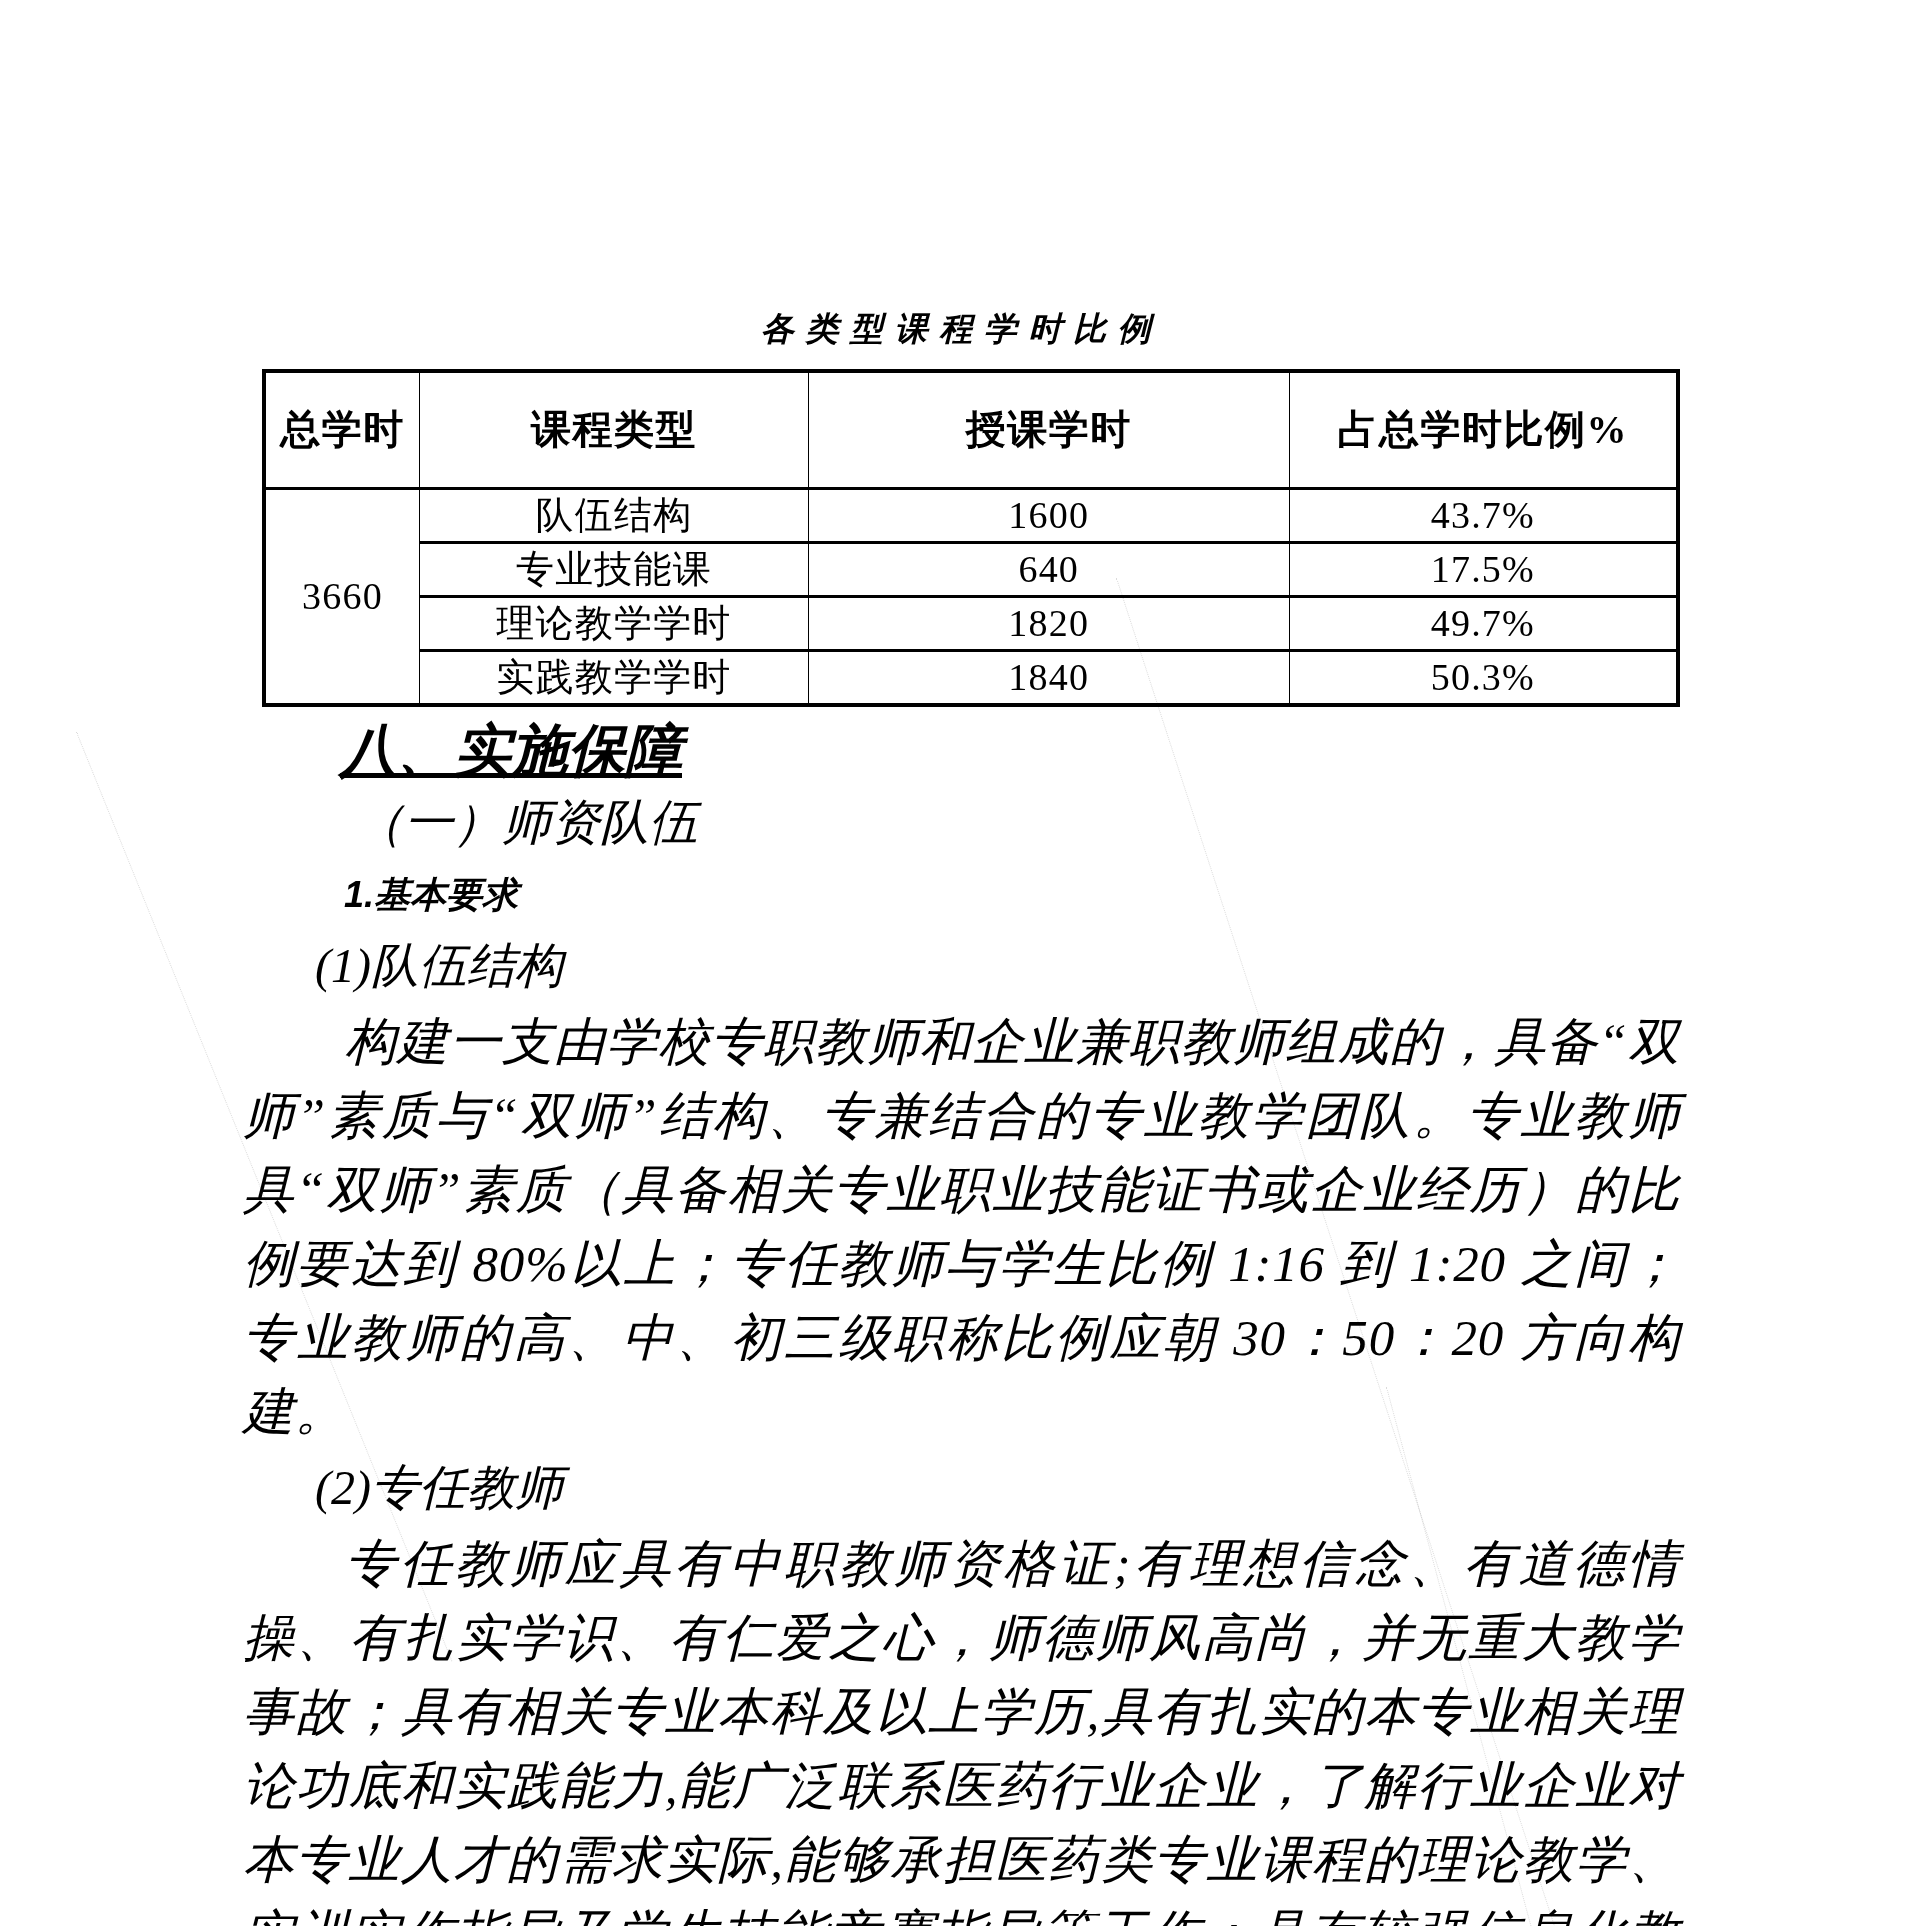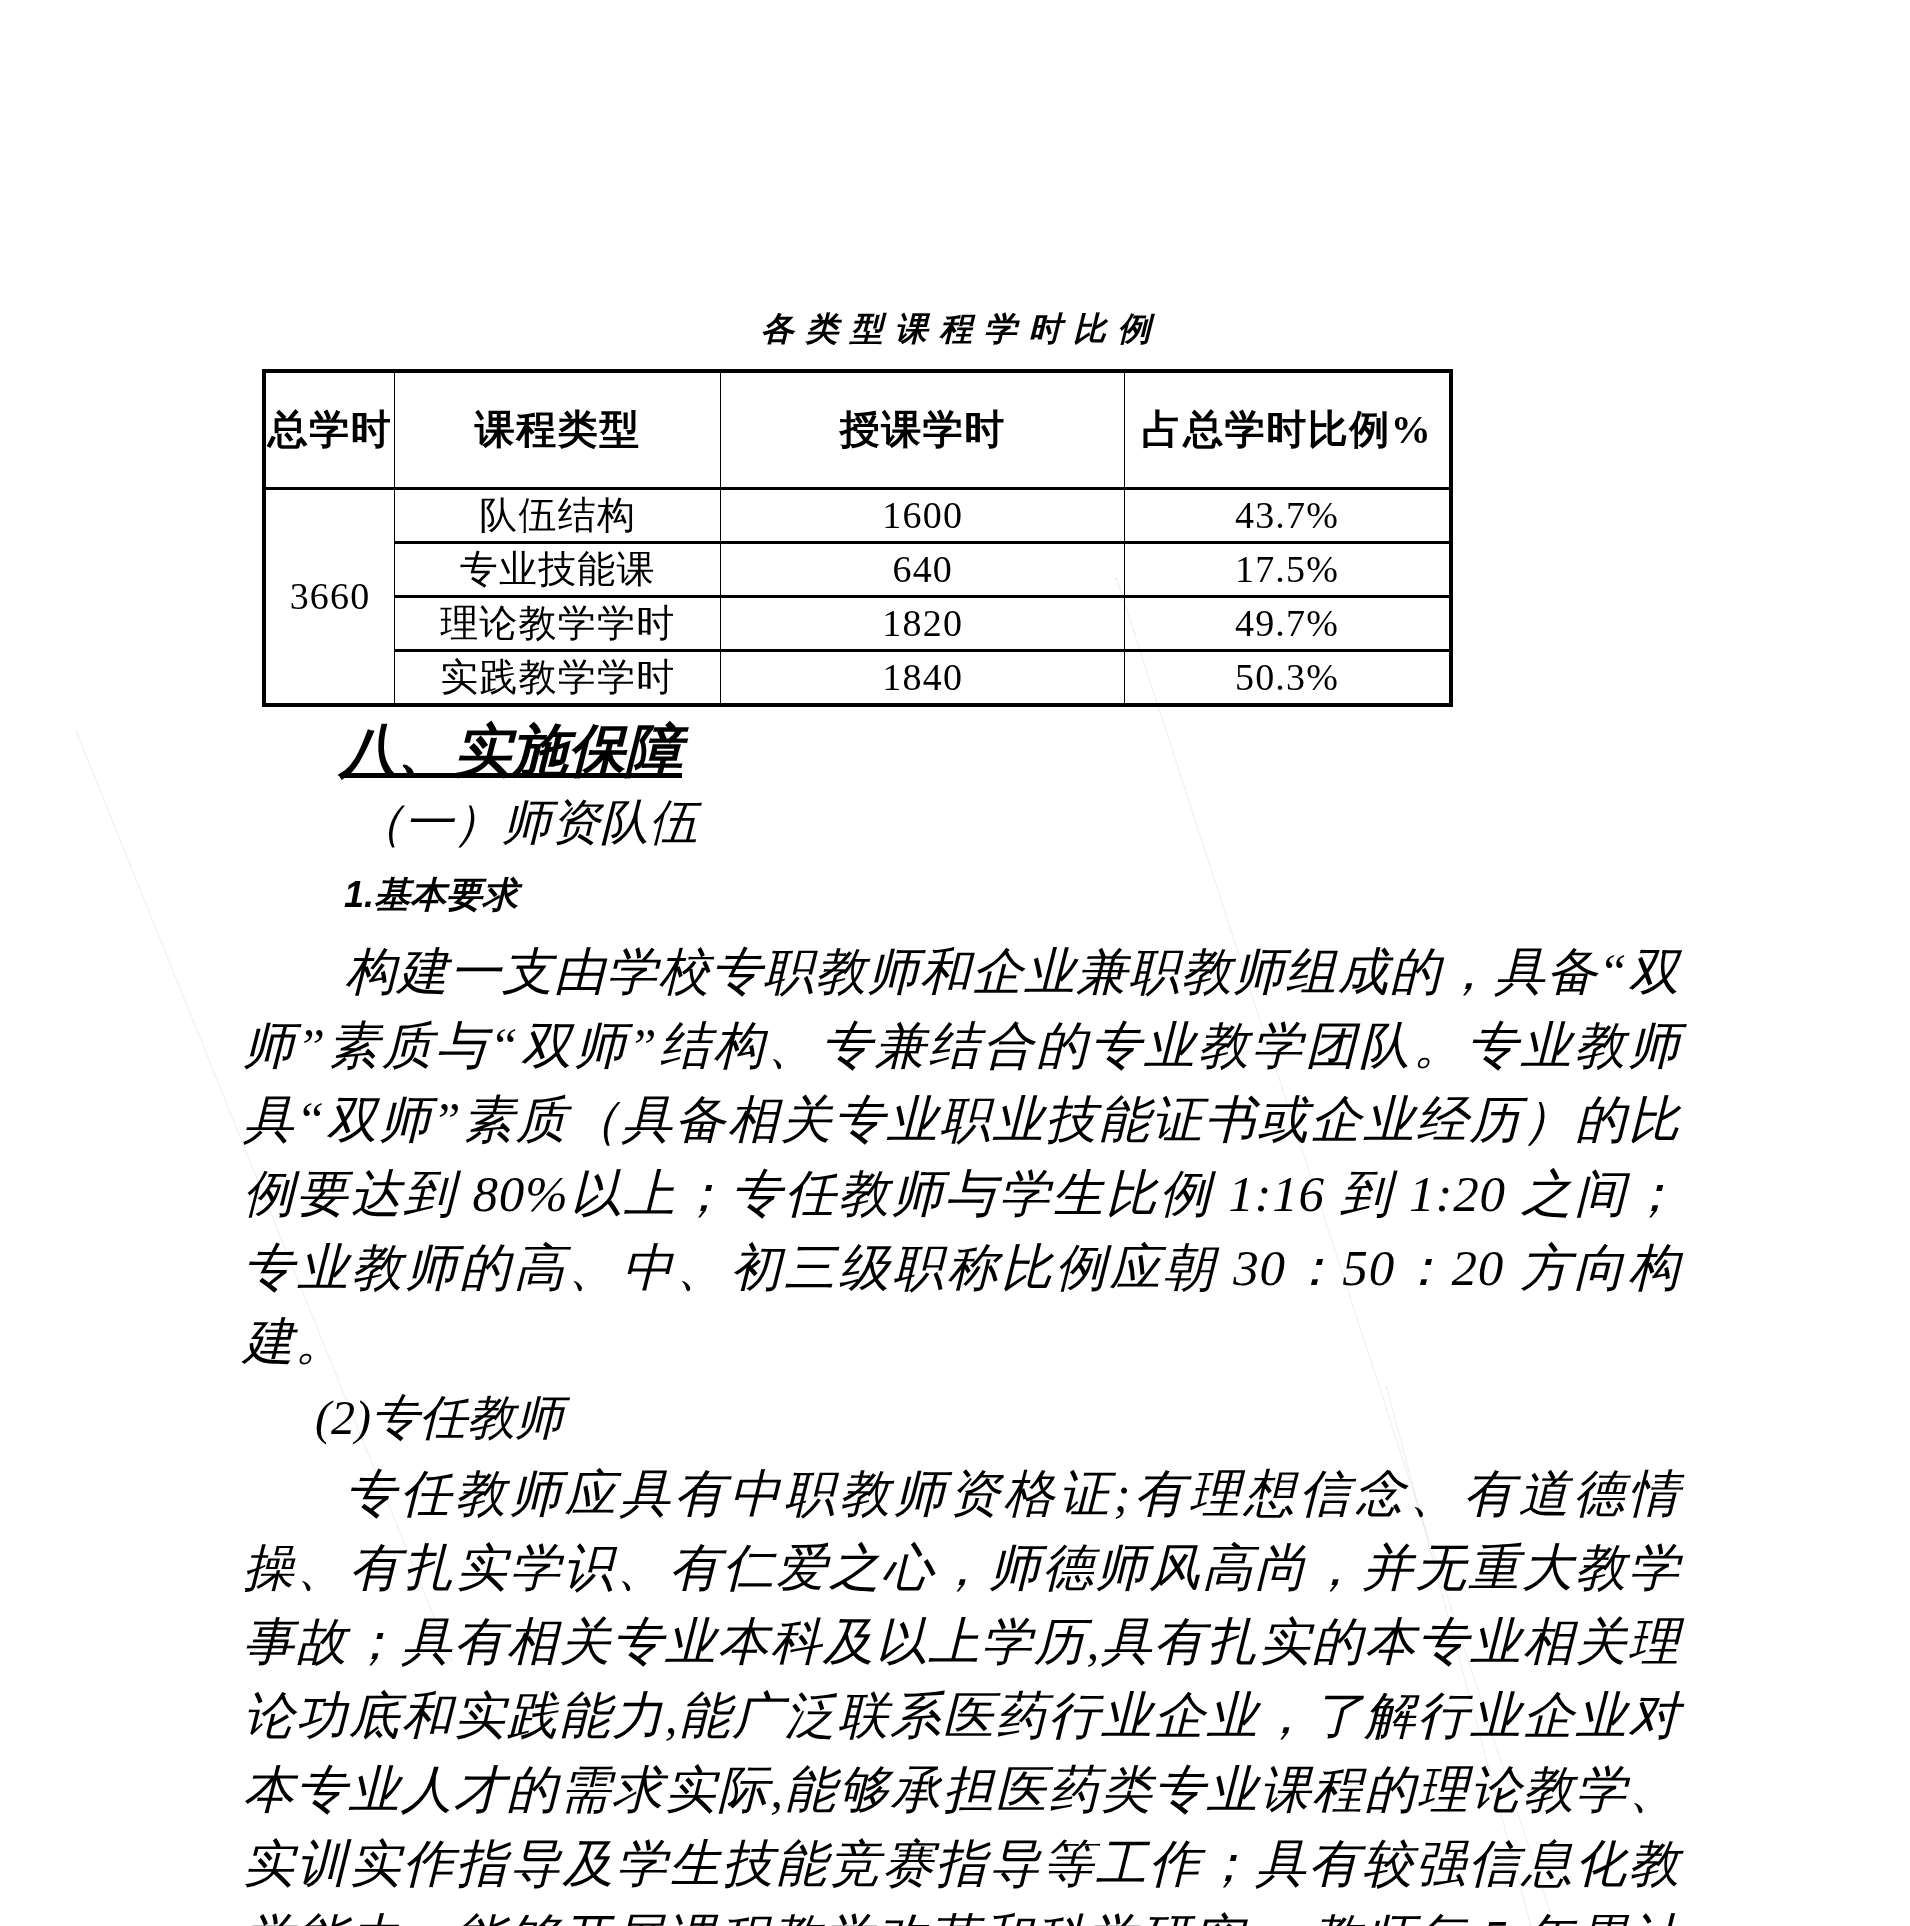--- a/index.html
+++ b/index.html
@@ -27,21 +27,21 @@
     font-size: 33px;
     font-weight: 600;
     letter-spacing: 11.6px;
     line-height: 58px;
     white-space: nowrap;
   }
 
   table.hours {
     border-collapse: collapse;
     table-layout: fixed;
-    width: 1191px;
+    width: 1418px;
     margin-left: 23px;
     border: 4.6px solid #000;
   }
   table.hours col.c1 { width: 11%; }
   table.hours col.c2 { width: 27.5%; }
   table.hours col.c3 { width: 34%; }
   table.hours col.c4 { width: 27.5%; }
   table.hours th, table.hours td {
     border-left: 1.9px solid #000;
     border-right: 1.9px solid #000;
@@ -156,20 +156,21 @@
         <td>1840</td>
         <td>50.3%</td>
       </tr>
     </tbody>
   </table>
 
   <div class="h1 lean">八、实施保障</div>
   <div class="h2 lean">（一）师资队伍</div>
   <div class="h3 lean">1.基本要求</div>
 
+  <div class="sub lean">(1)队伍结构</div>
   <p class="body lean">构建一支由学校专职教师和企业兼职教师组成的，具备“双师”素质与“双师”结构、专兼结合的专业教学团队。专业教师具“双师”素质（具备相关专业职业技能证书或企业经历）的比例要达到 80%以上；专任教师与学生比例 1:16 到 1:20 之间；专业教师的高、中、初三级职称比例应朝 30：50：20 方向构建。</p>
 
   <div class="sub lean">(2)专任教师</div>
   <p class="body lean">专任教师应具有中职教师资格证;有理想信念、有道德情操、有扎实学识、有仁爱之心，师德师风高尚，并无重大教学事故；具有相关专业本科及以上学历,具有扎实的本专业相关理论功底和实践能力,能广泛联系医药行业企业，了解行业企业对本专业人才的需求实际,能够承担医药类专业课程的理论教学、实训实作指导及学生技能竞赛指导等工作；具有较强信息化教学能力，能够开展课程教学改革和科学研究； 教师每 5 年累计不少于 6 个月的企业实践经历,使其具备工程施工执业工作经验及工程管理能力。</p>
 
   <div class="artifact diag" style="left:1117px; top:578px; width:1464px; transform:rotate(72deg);"></div>
   <div class="artifact diag" style="left:1387px; top:1387px; width:1310px; transform:rotate(75deg);"></div>
   <div class="artifact diag" style="left:77px;  top:732px; width:1002px; transform:rotate(68deg);"></div>
 </div>
 

